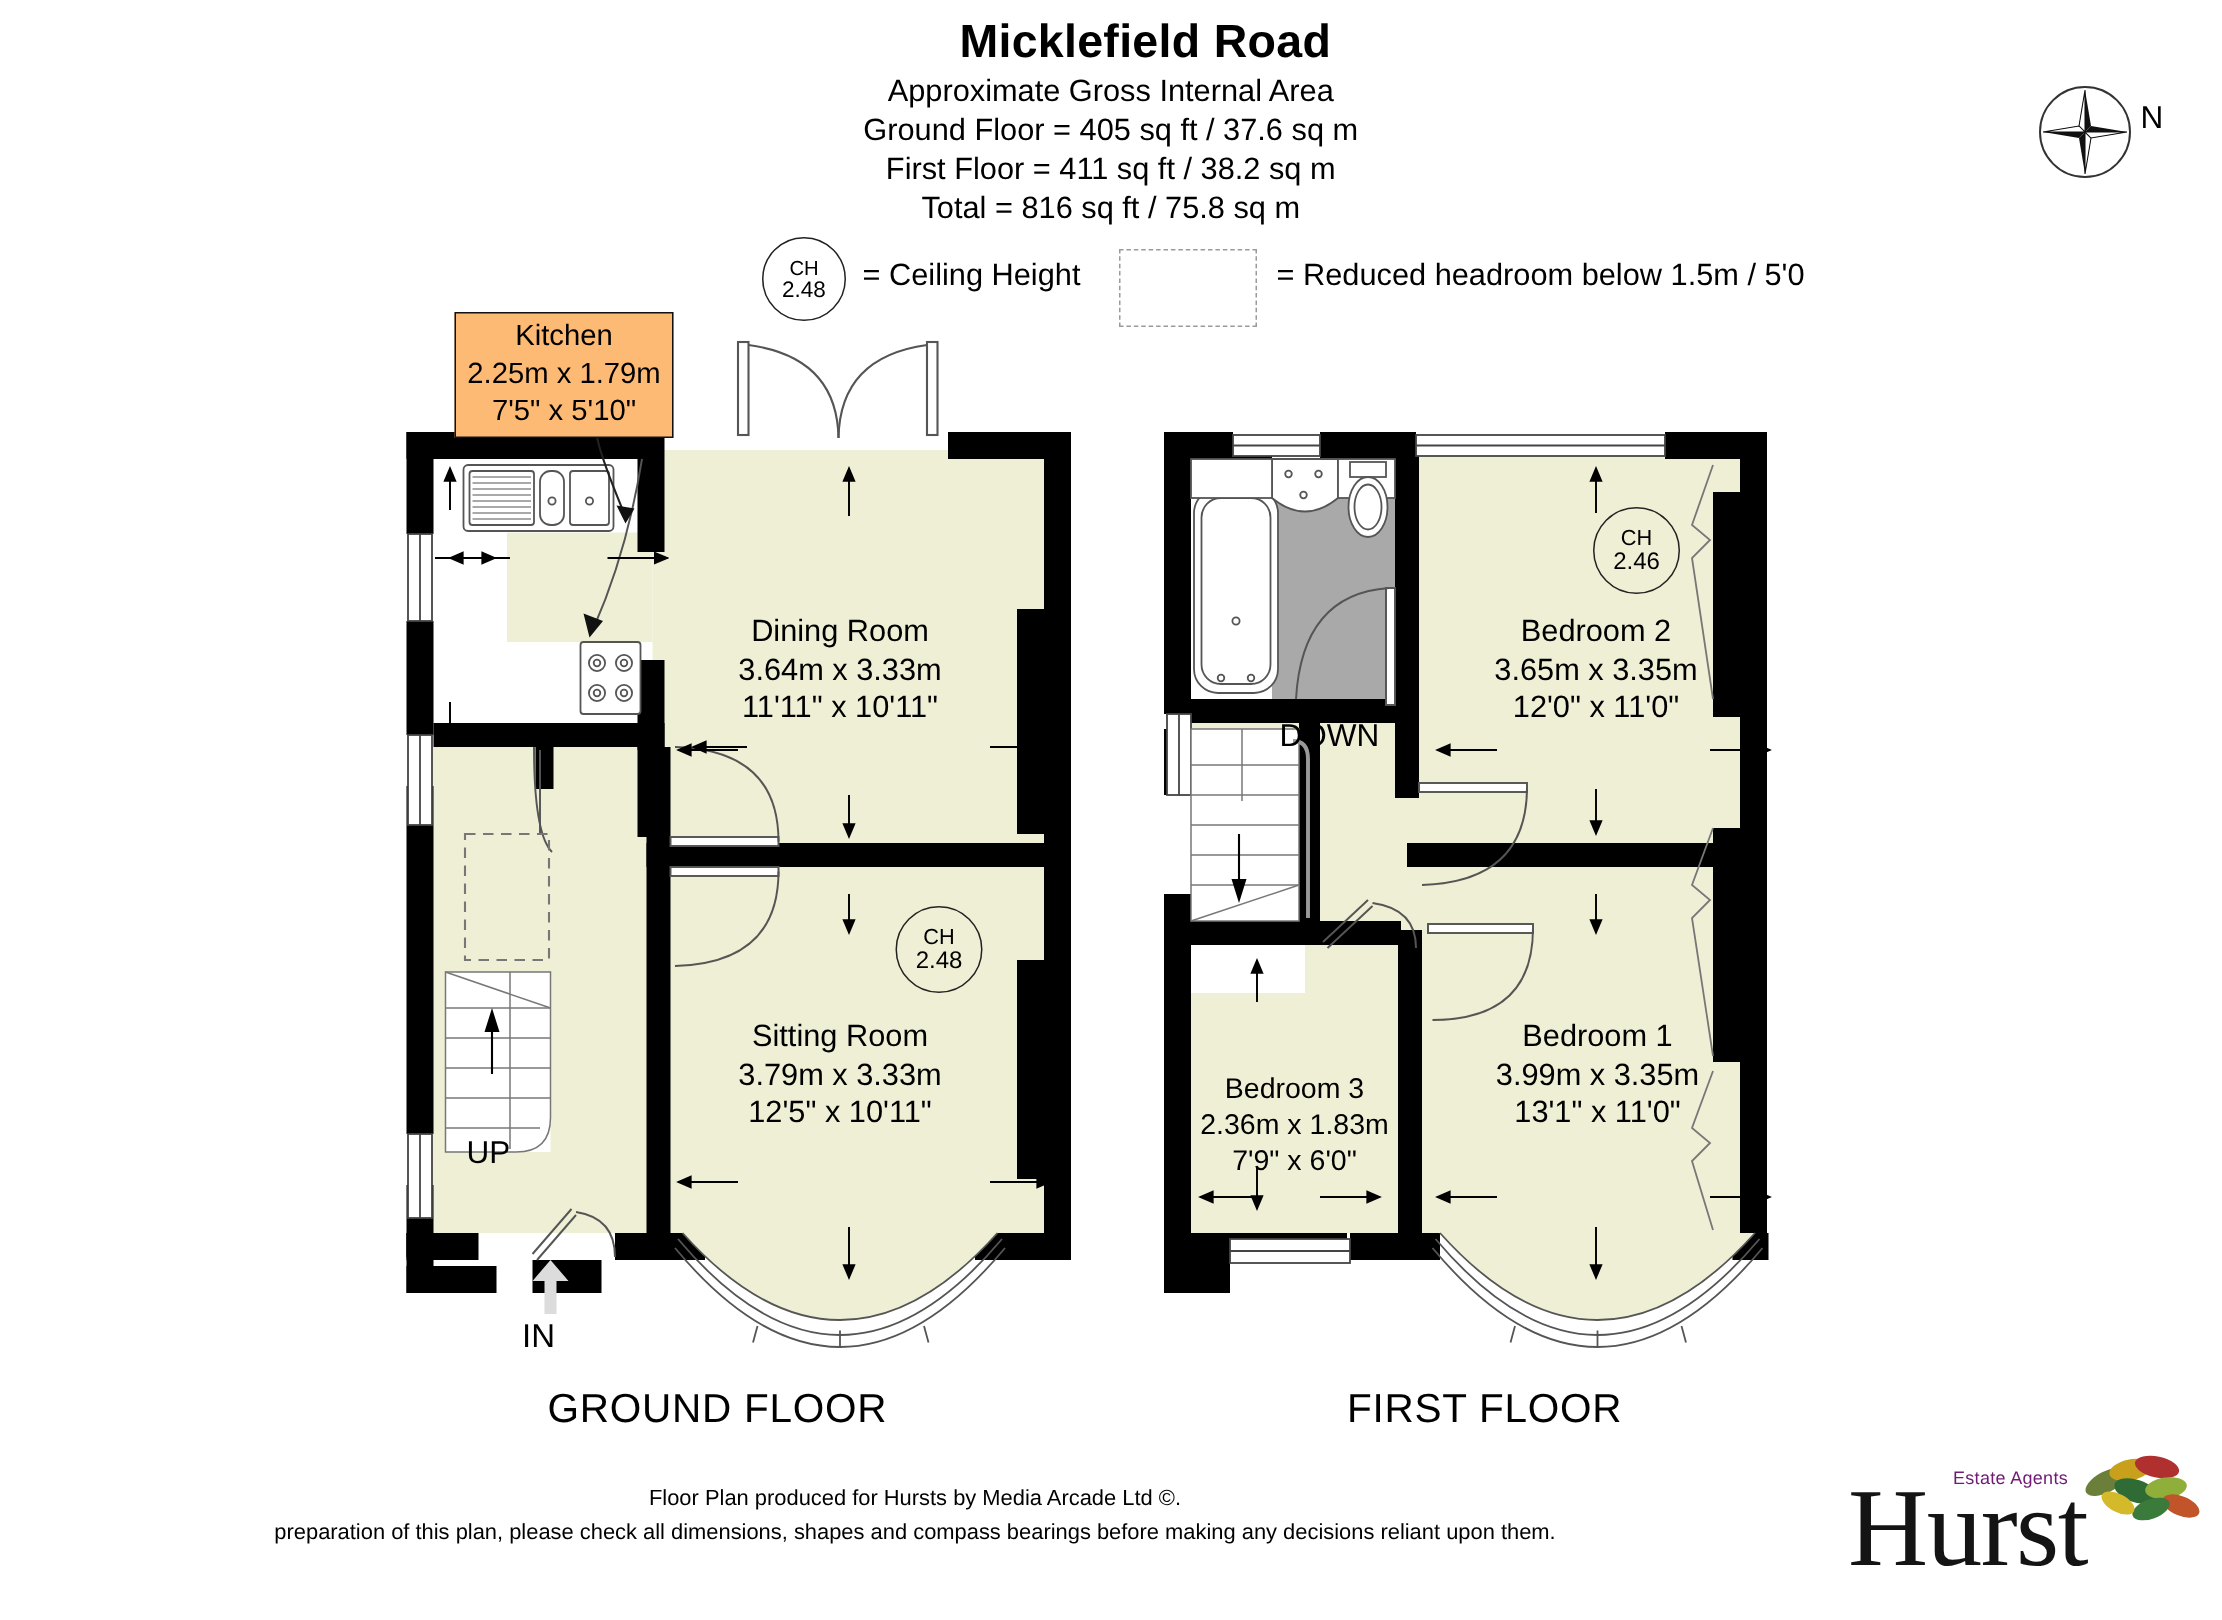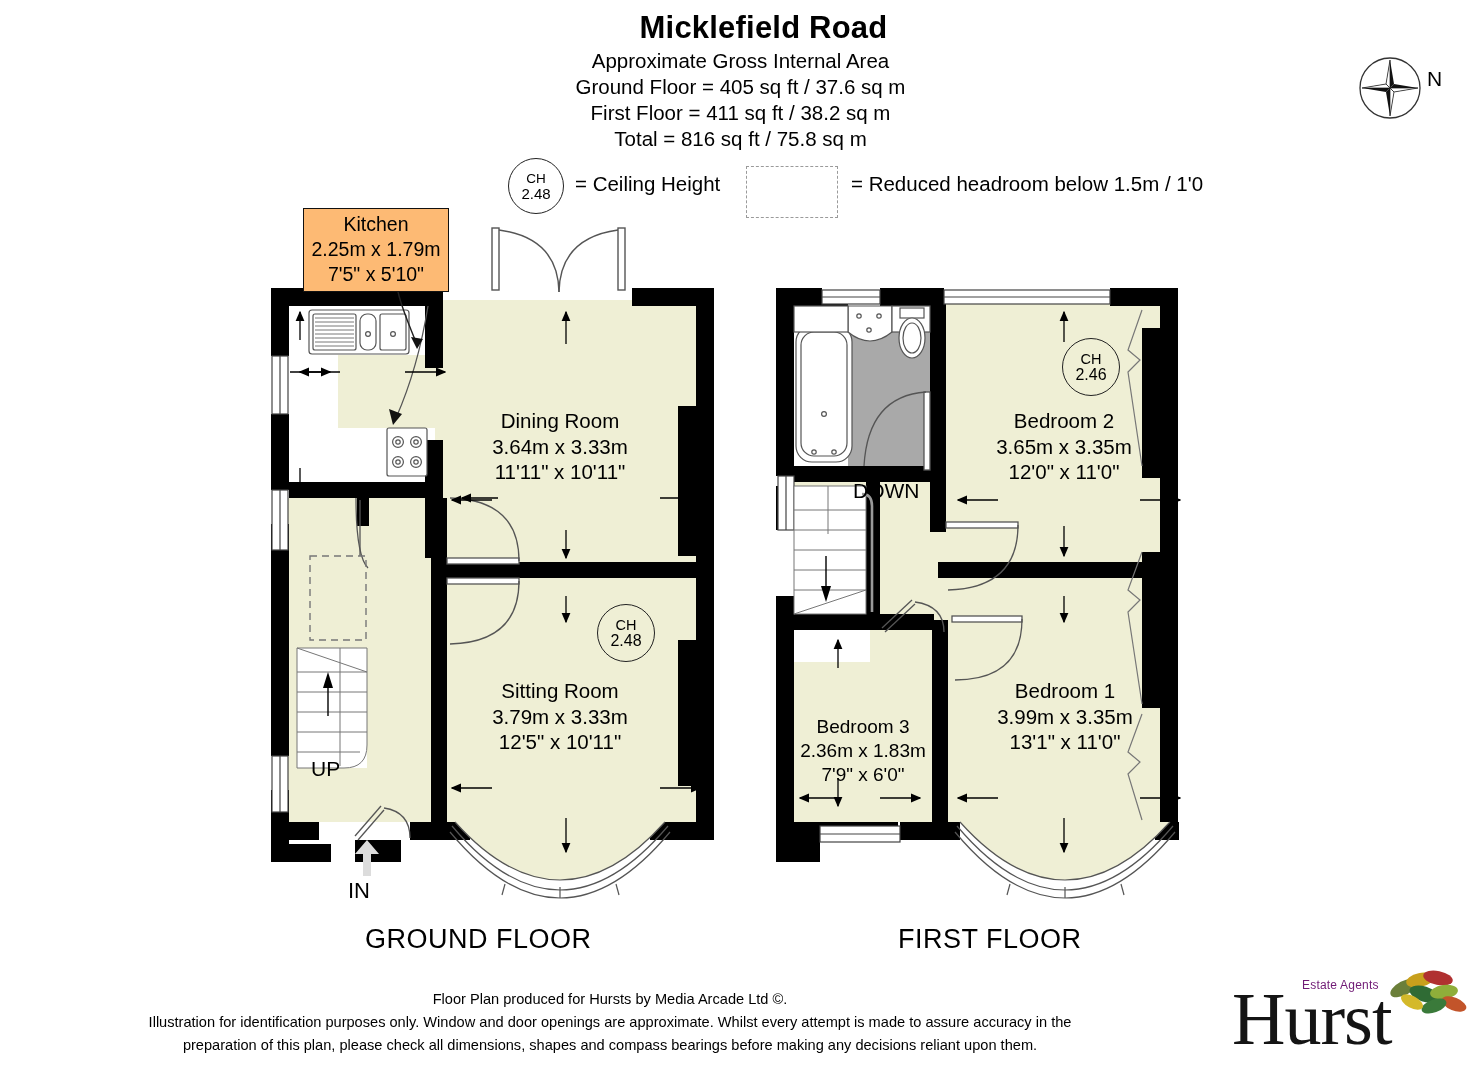--- a/index.html
+++ b/index.html
@@ -72,21 +72,21 @@
   <div class="hline">First Floor = 411 sq ft / 38.2 sq m</div>
   <div class="hline">Total = 816 sq ft / 75.8 sq m</div>
 </div>
 
 <div id="ch-key" class="abs">
   <div class="k1">CH</div>
   <div class="k2">2.48</div>
 </div>
 <div id="ch-key-label" class="abs">= Ceiling Height</div>
 <div id="rh-box" class="abs"></div>
-<div id="rh-label" class="abs">= Reduced headroom below 1.5m / 1'0</div>
+<div id="rh-label" class="abs">= Reduced headroom below 1.5m / 5'0</div>
 
 <svg id="compass" class="abs" viewBox="0 0 64 64">
   <circle cx="32" cy="32" r="30" fill="#fff" stroke="#333" stroke-width="1.3"></circle>
   <polygon points="32,4 36,28 32,32 28,28" fill="#111"></polygon>
   <polygon points="32,4 28,28 32,32" fill="#fff" stroke="#111" stroke-width=".7"></polygon>
   <polygon points="32,60 36,36 32,32 28,36" fill="#111"></polygon>
   <polygon points="32,60 36,36 32,32" fill="#fff" stroke="#111" stroke-width=".7"></polygon>
   <polygon points="4,32 28,36 32,32 28,28" fill="#111"></polygon>
   <polygon points="4,32 28,28 32,32" fill="#fff" stroke="#111" stroke-width=".7"></polygon>
   <polygon points="60,32 36,28 32,32 36,36" fill="#111"></polygon>
@@ -479,21 +479,20 @@
   <div>7'9" x 6'0"</div>
 </div>
 
 <div class="updown" style="left:853px;top:479px;">DOWN</div>
 
 <div id="gf-title" class="floor-title">GROUND FLOOR</div>
 <div id="ff-title" class="floor-title">FIRST FLOOR</div>
 
 <div id="footer" class="abs">
   <div>Floor Plan produced for Hursts by Media Arcade Ltd ©.</div>
-  <div>Illustration for identification purposes only. Window and door openings are approximate. Whilst every attempt is made to assure accuracy in the</div>
   <div>preparation of this plan, please check all dimensions, shapes and compass bearings before making any decisions reliant upon them.</div>
 </div>
 
 <div id="logo" class="abs">
   <svg width="240" height="104" viewBox="0 0 240 104" style="position:absolute;left:0;top:0;">
     <g transform="translate(162,4)">
       <ellipse cx="14" cy="18" rx="15" ry="7" fill="#6b7f3a" transform="rotate(-28 14 18)"></ellipse>
       <ellipse cx="30" cy="10" rx="14" ry="7" fill="#c8a01c" transform="rotate(-12 30 10)"></ellipse>
       <ellipse cx="48" cy="8" rx="15" ry="7" fill="#b03030" transform="rotate(12 48 8)"></ellipse>
       <ellipse cx="34" cy="24" rx="15" ry="7.5" fill="#2f6b34" transform="rotate(18 34 24)"></ellipse>

